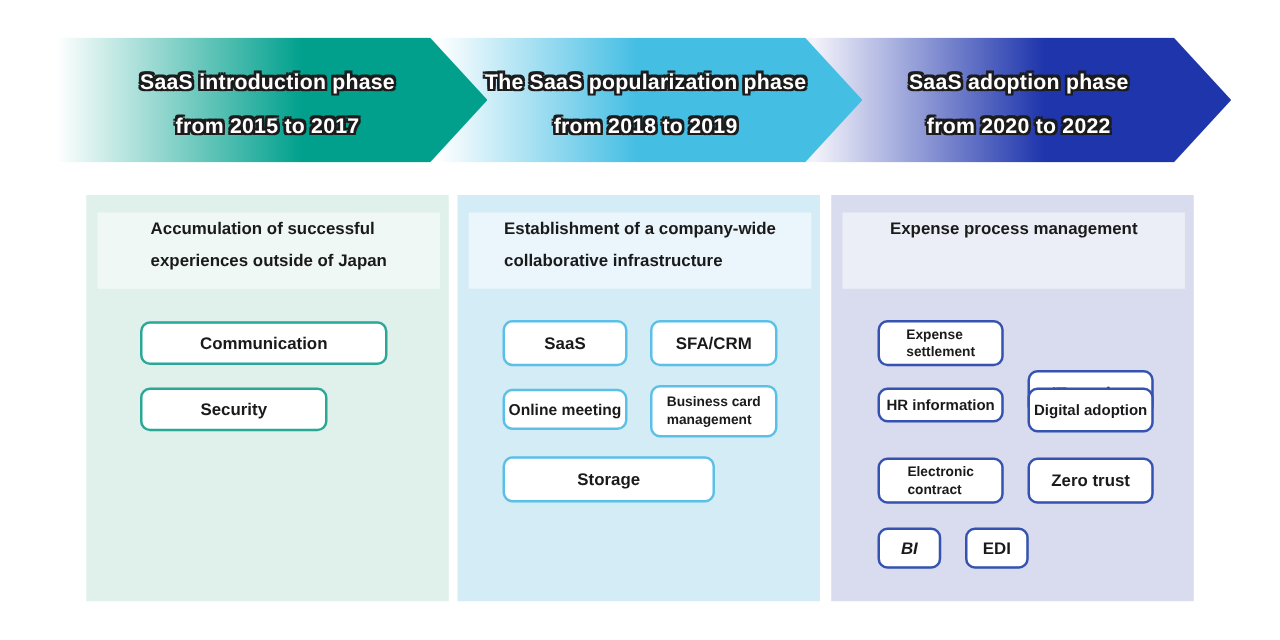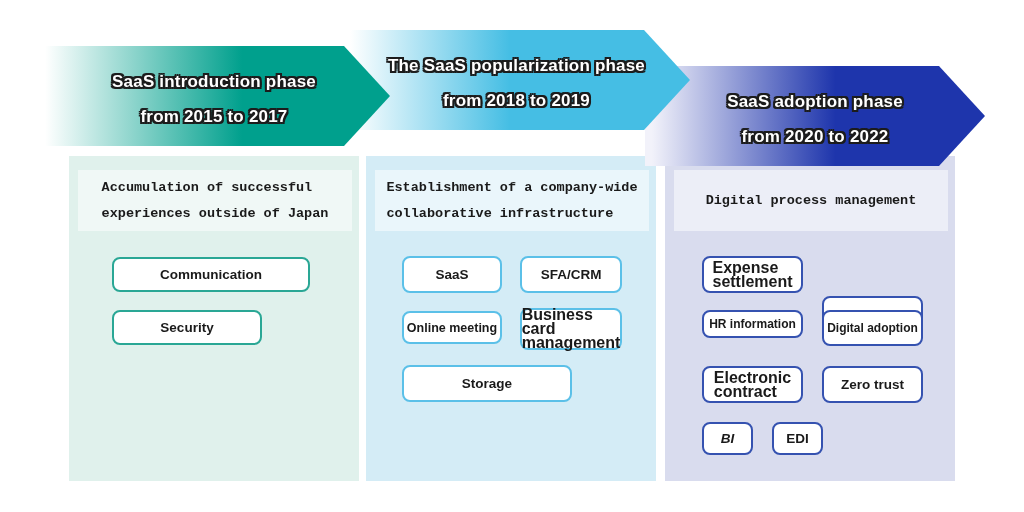--- a/index.html
+++ b/index.html
@@ -7,59 +7,59 @@
     position:relative;width:1024px;height:512px;background:#ffffff;
     font-family:"Liberation Sans",sans-serif;color:#1a1a1a;overflow:hidden;
   }
 
   
   .arrow{
     position:absolute;top:30px;height:100px;
     clip-path:polygon(0 0, calc(100% - 46px) 0, 100% 50%, calc(100% - 46px) 100%, 0 100%);
     display:flex;align-items:center;justify-content:center;
   }
-  .arrow-1{left:38px;width:352px;z-index:3;background:linear-gradient(90deg,#ffffff 2%,#00a08d 58%);margin-top:16px;}
+  .arrow-1{left:38px;width:352px;z-index:3;background:linear-gradient(90deg,#ffffff 2%,#00a08d 58%);}
   .arrow-2{left:343px;width:347px;z-index:2;background:linear-gradient(90deg,#ffffff 2%,#45bee4 48%);}
-  .arrow-3{left:645px;width:340px;z-index:1;background:linear-gradient(90deg,#f2f2fa 2%,#1e35ac 56%);margin-top:36px;}
+  .arrow-3{left:645px;width:340px;z-index:1;background:linear-gradient(90deg,#f2f2fa 2%,#1e35ac 56%);}
   .arrow-text{
     text-align:center;padding-top:5px;
     font-weight:700;font-size:17px;line-height:35px;letter-spacing:.2px;color:#ffffff;
     text-shadow:
       -2px -2px 0 #1c1c1c, 0 -2px 0 #1c1c1c, 2px -2px 0 #1c1c1c,
       -2px  0   0 #1c1c1c,               2px  0   0 #1c1c1c,
       -2px  2px 0 #1c1c1c, 0  2px 0 #1c1c1c, 2px  2px 0 #1c1c1c;
   }
 
   
   .panel{position:absolute;top:156px;width:290px;height:325px;}
   .panel-1{left:69px;background:#e0f1ec;}
   .panel-2{left:366px;background:#d4ecf6;}
   .panel-3{left:665px;background:#d9dcee;}
 
   .panel-header{
     position:absolute;left:9px;right:7px;top:14px;height:61px;
     background:rgba(255,255,255,.5);
-    display:flex;align-items:center;justify-content:center;font-family:Liberation Mono, monospace;
+    display:flex;justify-content:center;
   }
   .panel-header-text{
     white-space:pre-line;text-align:left;
     font-weight:700;font-size:13.5px;line-height:26px;color:#1a1a1a;
   }
 
   
   .chip{
     position:absolute;background:#ffffff;border-radius:8px;box-sizing:border-box;
     display:flex;align-items:center;justify-content:center;
     font-weight:700;font-size:13.5px;color:#1a1a1a;
     white-space:pre-line;text-align:left;
   }
   .panel-1 .chip{border:2px solid #2aa795;}
   .panel-2 .chip{border:2px solid #5bc0e8;}
   .panel-3 .chip{border:2px solid #3552b0;}
-  .chip.small{font-size:16px;line-height:14px;}
+  .chip.small{font-size:11px;line-height:14px;}
 
   
   .c-communication{left:43px;top:101px;width:198px;height:35px;}
   .c-security{left:43px;top:154px;width:150px;height:35px;}
   
   .c-chat{left:36px;top:100px;width:100px;height:37px;}
   .c-sfacrm{left:154px;top:100px;width:102px;height:37px;}
   .c-online{left:36px;top:155px;width:100px;height:33px;font-size:12.5px;}
   .c-bizcard{left:154px;top:152px;width:102px;height:42px;}
   .c-storage{left:36px;top:209px;width:170px;height:37px;}
@@ -114,21 +114,21 @@
     <div class="chip c-chat">SaaS</div>
     <div class="chip c-sfacrm">SFA/CRM</div>
     <div class="chip c-online">Online meeting</div>
     <div class="chip c-bizcard small">Business card
 management</div>
     <div class="chip c-storage">Storage</div>
   </section>
 
   <section class="panel panel-3">
     <div class="panel-header">
-      <div class="panel-header-text">Digital process management</div>
+      <div class="panel-header-text">Expense process management</div>
     </div>
     <div class="chip c-expense small">Expense
 settlement</div>
     <div class="chip c-itservice">IT service</div>
     <div class="chip c-hr">HR information</div>
     <div class="chip c-digital">Digital adoption</div>
     <div class="chip c-econtract small">Electronic
 contract</div>
     <div class="chip c-zerotrust">Zero trust</div>
     <div class="chip c-bi">BI</div>

